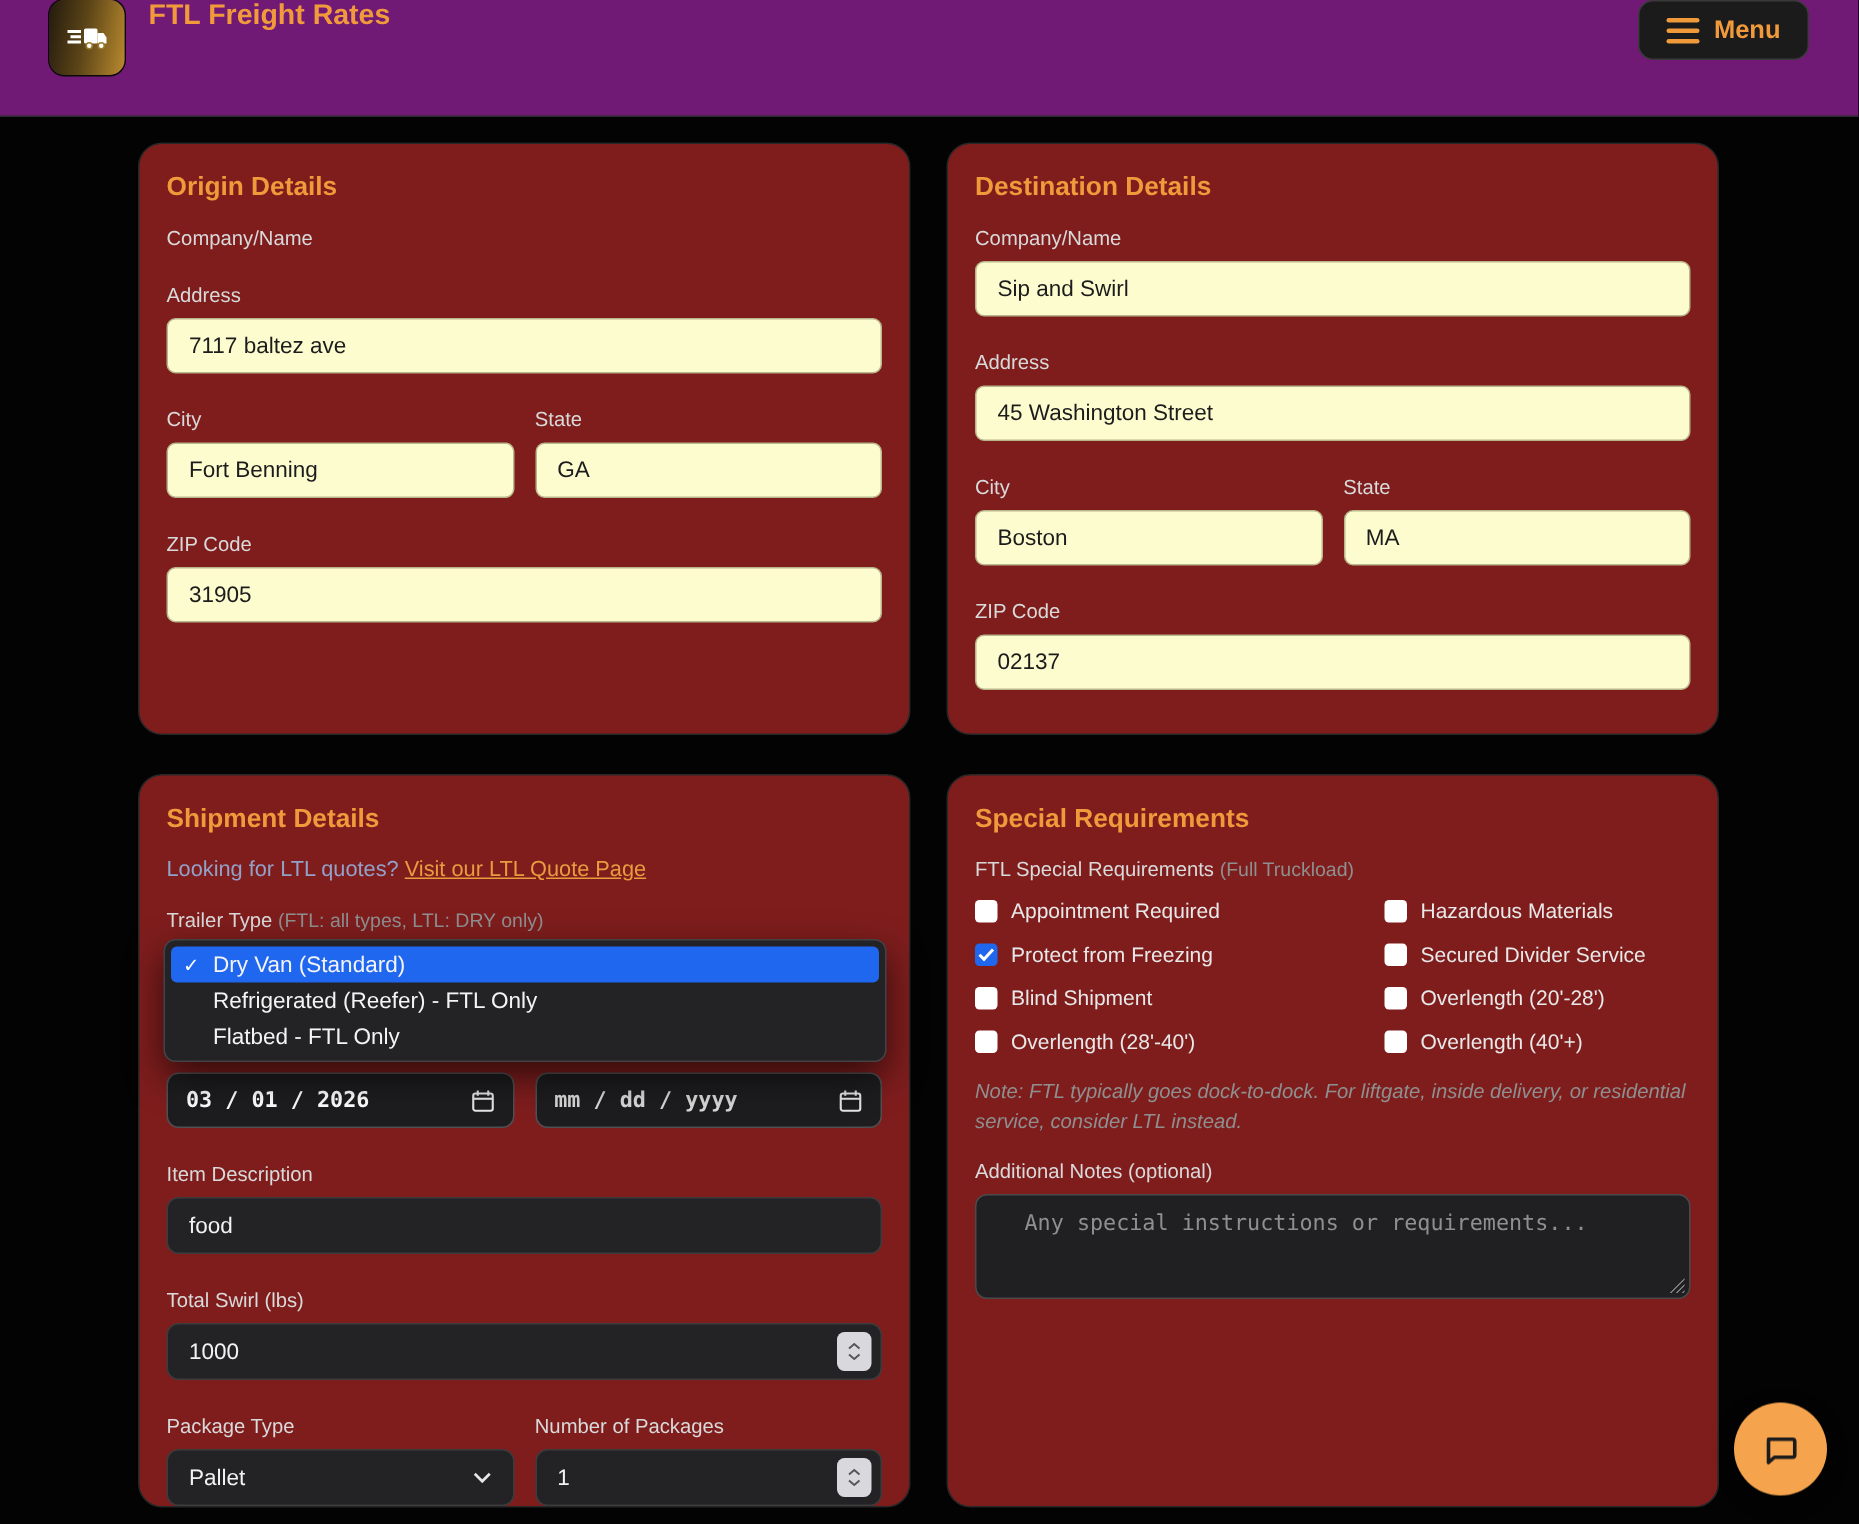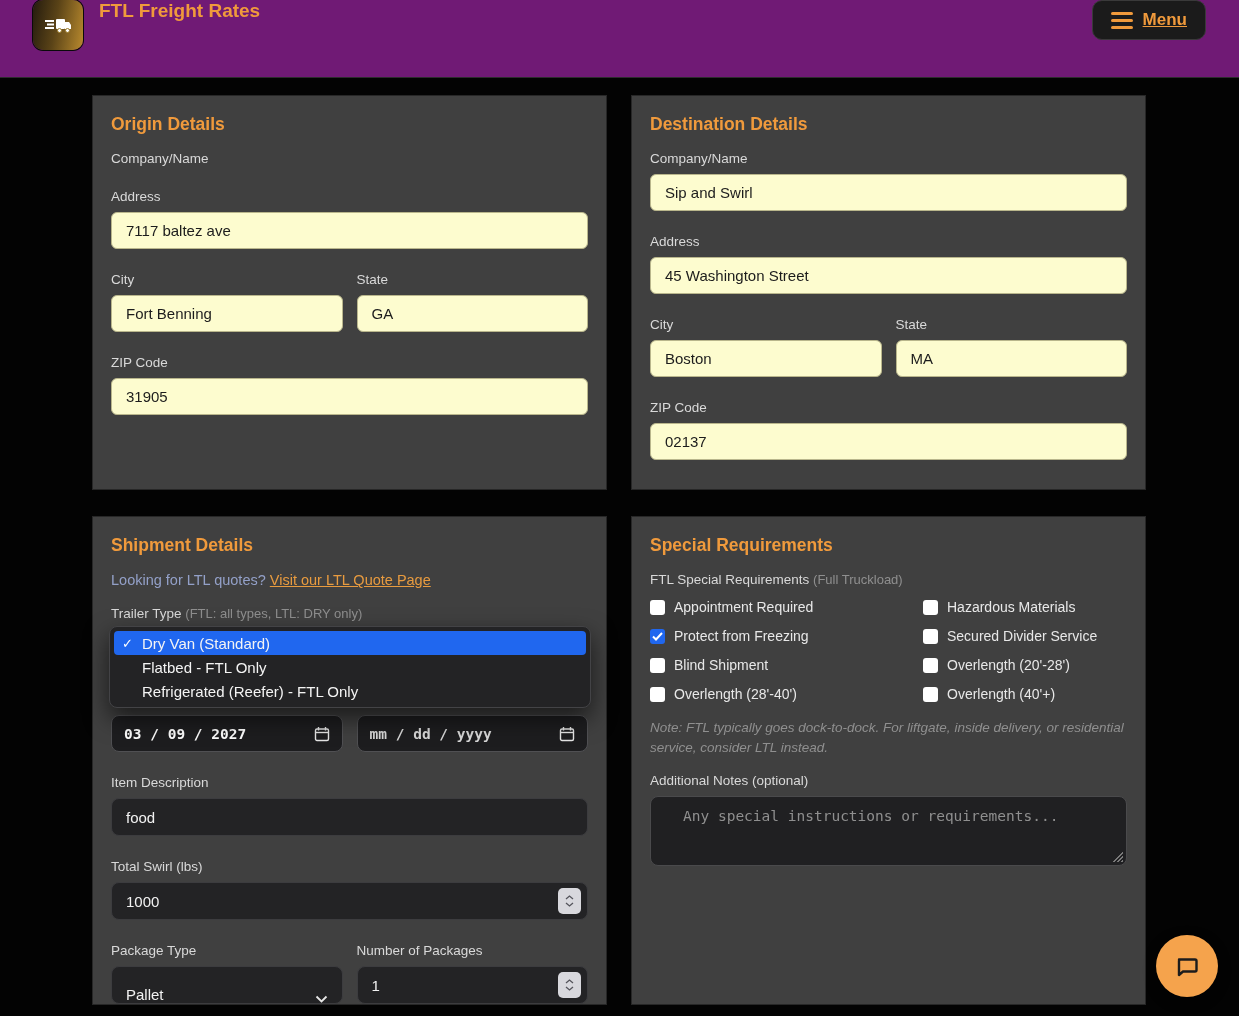--- a/index.html
+++ b/index.html
@@ -20,31 +20,31 @@
     background:linear-gradient(100deg,#241b0e 0%, #5a4317 45%, #b98a2e 100%);
     display:flex; align-items:center; justify-content:center;
     box-shadow:0 0 0 1px #0a0a0a;
   }
   .app-title { margin-left:16px; color:#f09a3c; font-size:19px; font-weight:bold; }
   .menu-btn {
     margin-left:auto; display:flex; align-items:center; gap:10px;
     background:#1b1b1b; border:1px solid #3a3a3a; border-radius:10px;
     padding:9px 18px; cursor:pointer;
   }
-  .menu-btn .label { color:#f09a3c; font-size:17px; font-weight:bold;text-decoration:underline; }
+  .menu-btn .label { color:#f09a3c; font-size:17px; font-weight:bold; }
   .hamburger { display:flex; flex-direction:column; gap:4px; }
   .hamburger span { display:block; width:22px; height:3px; background:#f09a3c; border-radius:2px; }
 
   
   .main {
     padding:17px 93px 0 92px;
     display:grid; grid-template-columns:515px 515px; gap:26px 24px;
   }
   .card {
-    background:#404040; border:1px solid #272727; border-radius:0;
+    background:#7f1d1d; border:1px solid #272727; border-radius:16px;
     padding:18px; position:relative;
   }
   .card.row1 { height:395px; }
   .card.row2 { height:489px; }
   .card h2 { color:#f09a3c; font-size:17.5px; font-weight:bold; margin-bottom:16px; }
 
   .field-label { display:block; color:#d9d9d9; font-size:13.5px; margin-bottom:8px; }
   .hint { color:#8f8f8f; font-size:13px; font-weight:normal; }
   .group { margin-bottom:23px; }
   .two-col { display:grid; grid-template-columns:1fr 1fr; gap:14px; }
@@ -98,21 +98,21 @@
   }
   .date-field .dval {
     font-family:"DejaVu Sans Mono", monospace; font-size:14.5px; font-weight:bold; color:#fff;
   }
   .date-field .dval.ph { color:#d8d8d8; }
   .date-field .cal { margin-left:auto; display:flex; }
 
   .pkg-row { display:grid; grid-template-columns:1fr 1fr; gap:14px; }
   .select-dark {
     height:38px; background:#232325; border:1px solid #3c3c3f; border-radius:8px;
-    display:flex; align-items:flex-end; padding:0 14px; font-size:15px; color:#f2f2f2;
+    display:flex; align-items:center; padding:0 14px; font-size:15px; color:#f2f2f2;
     cursor:pointer; position:relative;
   }
   .select-dark .chev { margin-left:auto; display:flex; }
 
   
   .check-grid {
     display:grid; grid-template-columns:248px 1fr; gap:13px 25px; margin-bottom:16px;
   }
   .check-item { display:flex; align-items:center; gap:9px; cursor:pointer; }
   .checkbox {
@@ -242,32 +242,32 @@
 
     <div class="trailer-zone">
       <div class="select-under"></div>
       <div class="dropdown">
         <div class="dd-option selected">
           <span class="tick">✓</span>
           <span>Dry Van (Standard)</span>
         </div>
         <div class="dd-option">
           <span class="tick"></span>
-          <span>Flatbed - FTL Only</span>
+          <span>Refrigerated (Reefer) - FTL Only</span>
         </div>
         <div class="dd-option">
           <span class="tick"></span>
-          <span>Refrigerated (Reefer) - FTL Only</span>
+          <span>Flatbed - FTL Only</span>
         </div>
       </div>
     </div>
 
     <div class="date-row">
       <div class="date-field">
-        <span class="dval">03 / 09 / 2027</span>
+        <span class="dval">03 / 01 / 2026</span>
         <span class="cal">
           <svg width="16" height="16" viewBox="0 0 16 16" fill="none" stroke="#e6e6e6" stroke-width="1.4">
             <rect x="1.5" y="3" width="13" height="11.5" rx="1.5"></rect>
             <line x1="4.5" y1="1" x2="4.5" y2="4.5"></line>
             <line x1="11.5" y1="1" x2="11.5" y2="4.5"></line>
             <line x1="1.5" y1="6.5" x2="14.5" y2="6.5"></line>
           </svg>
         </span>
       </div>
       <div class="date-field">

